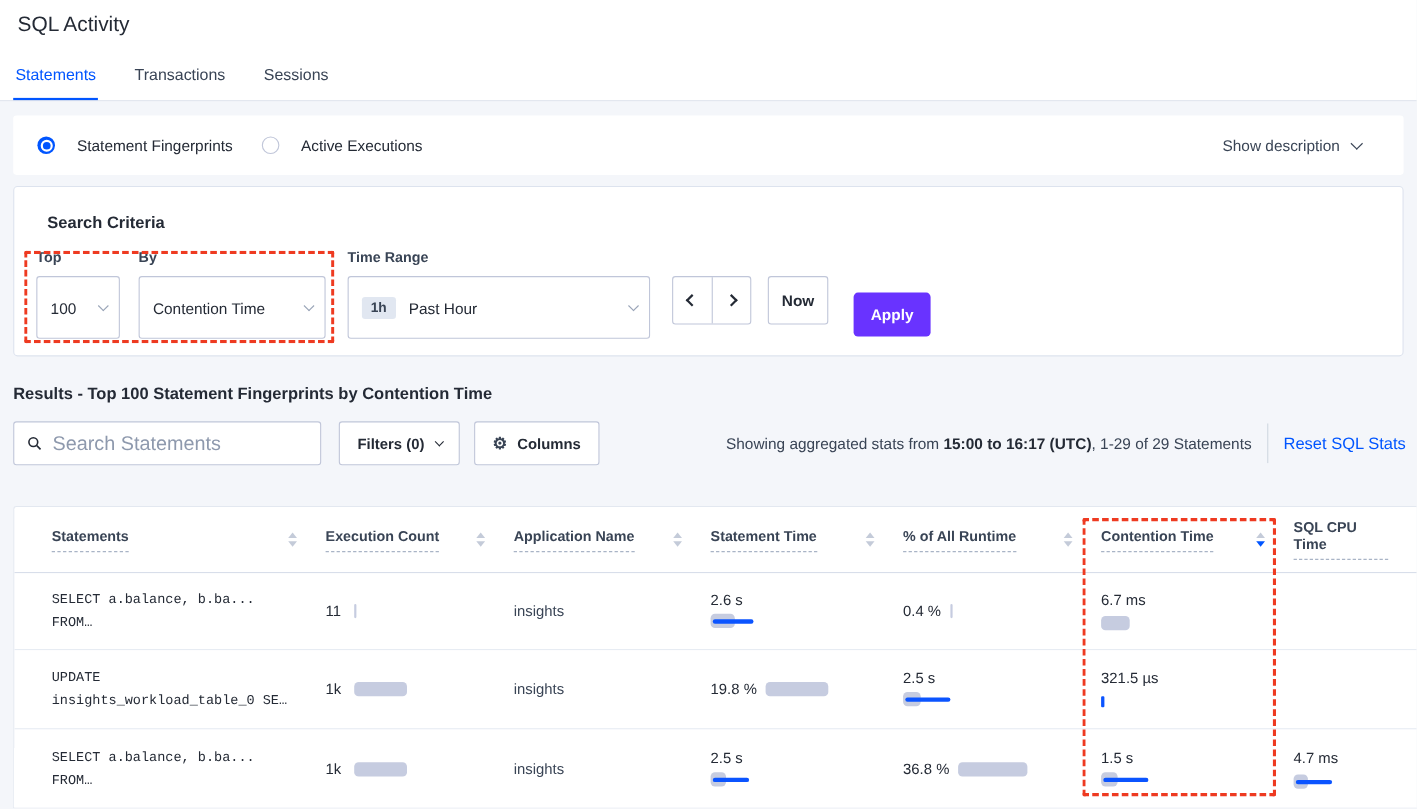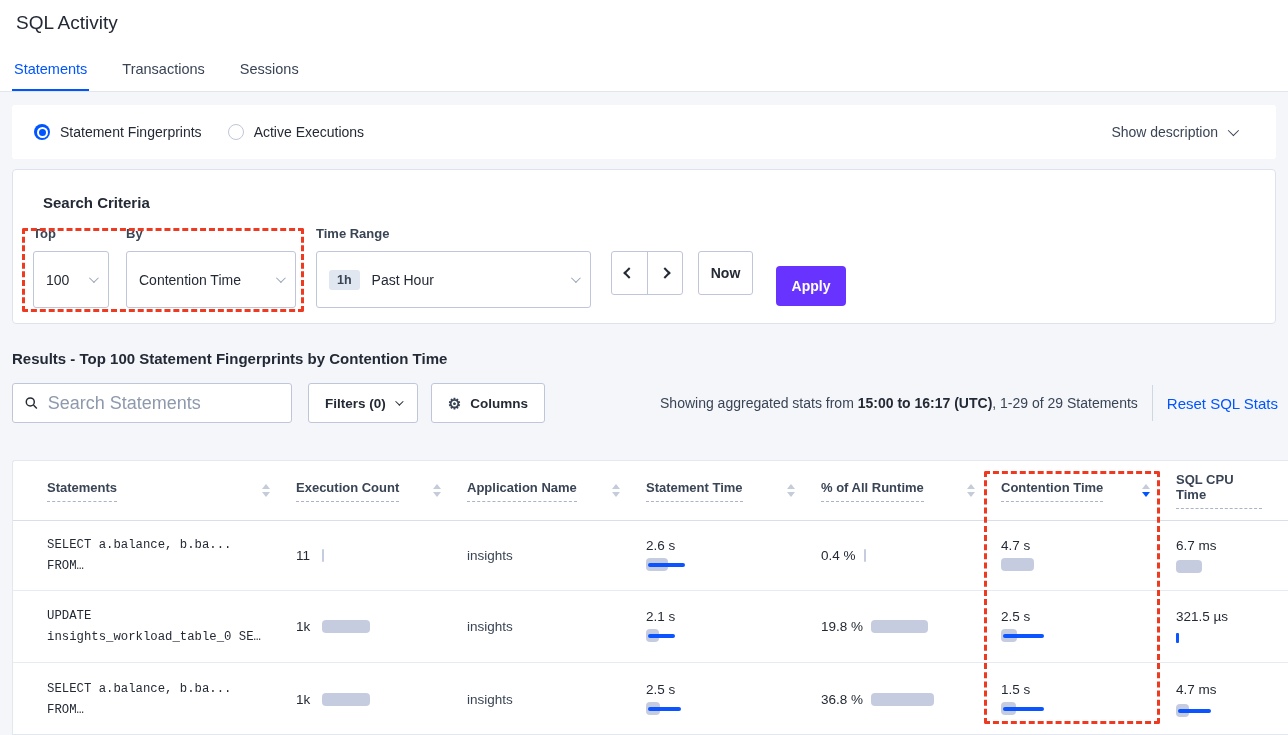--- a/index.html
+++ b/index.html
@@ -15,21 +15,21 @@
   .top{background:#fff;padding:12px 12px 0 12px;border-bottom:1px solid var(--line);}
   .page-title{font-size:19px;font-weight:normal;color:var(--ink);padding-left:4px;}
   .tabs{display:flex;gap:31px;margin-top:27px;padding-left:0;}
   .tab{font-size:14.5px;color:var(--slate);padding:0 2px 12px 2px;cursor:pointer;}
   .tab.active{color:var(--blue);border-bottom:2px solid var(--blue);font-weight:normal;}
 
   
   .radio-strip{background:#fff;border-radius:3px;margin:13px 12px 0 12px;height:54px;
     display:flex;align-items:center;justify-content:space-between;padding:0 22px;}
   .radio-group{display:flex;align-items:center;gap:26px;}
-  .radio-opt{display:flex;align-items:flex-start;gap:10px;font-size:14px;color:var(--ink);cursor:pointer;}
+  .radio-opt{display:flex;align-items:flex-start;gap:20px;font-size:14px;color:var(--ink);cursor:pointer;}
   .radio{width:16px;height:16px;border-radius:50%;flex:none;position:relative;}
   .radio.on{background:var(--blue);}
   .radio.on::after{content:"";position:absolute;inset:2.5px;border:2.5px solid #fff;background:var(--blue);border-radius:50%;}
   .radio.off{background:#fff;border:1px solid var(--input-border);}
   .show-desc{display:flex;align-items:center;gap:10px;font-size:14px;color:var(--slate);cursor:pointer;margin-right:18px;}
   .chev{width:8px;height:8px;border-right:1.8px solid var(--slate);border-bottom:1.8px solid var(--slate);
     transform:rotate(45deg) translateY(-2px);display:inline-block;}
 
   
   .criteria{position:relative;background:#fff;border:1px solid var(--card-border);border-radius:4px;
@@ -263,46 +263,38 @@
     <div class="cell">
       <div class="val">2.6 s</div>
       <span class="bar" style="width: 39px;"><span class="bar-g" style="width: 22px;"></span><span class="bar-b" style="width: 37px;"></span></span>
     </div>
     <div class="cell pct">
       <span class="pct-val">0.4 %</span>
       <span class="bar" style="width: 2px;">
           <span class="bar-g" style="width: 2px;"></span>
         </span>
     </div>
-    <div class="cell">
-      <div class="val">4.7 s</div>
-      <span class="bar" style="width: 33px;"><span class="bar-g" style="width: 33px;"></span></span>
-    </div>
     <div class="cell cpu">
       <div class="val">6.7 ms</div>
       <span class="bar" style="width: 26px;"><span class="bar-g" style="width: 26px;"></span></span>
     </div>
   </div>
 
   <div class="grid-row trow r2">
     <div class="cell stmt">
       <div>UPDATE</div>
       <div>insights_workload_table_0 SE…</div>
     </div>
     <div class="cell exec">
       <span>1k</span>
       <span class="bar" style="width: 48px;">
           <span class="bar-g" style="width: 48px;"></span>
         </span>
     </div>
     <div class="cell app">insights</div>
-    <div class="cell">
-      <div class="val">2.1 s</div>
-      <span class="bar" style="width: 29px;"><span class="bar-g" style="width: 13px;"></span><span class="bar-b" style="width: 27px;"></span></span>
-    </div>
     <div class="cell pct">
       <span class="pct-val">19.8 %</span>
       <span class="bar" style="width: 57px;">
           <span class="bar-g" style="width: 57px;"></span>
         </span>
     </div>
     <div class="cell">
       <div class="val">2.5 s</div>
       <span class="bar" style="width: 43px;"><span class="bar-g" style="width: 16px;"></span><span class="bar-b" style="width: 41px;"></span></span>
     </div>

